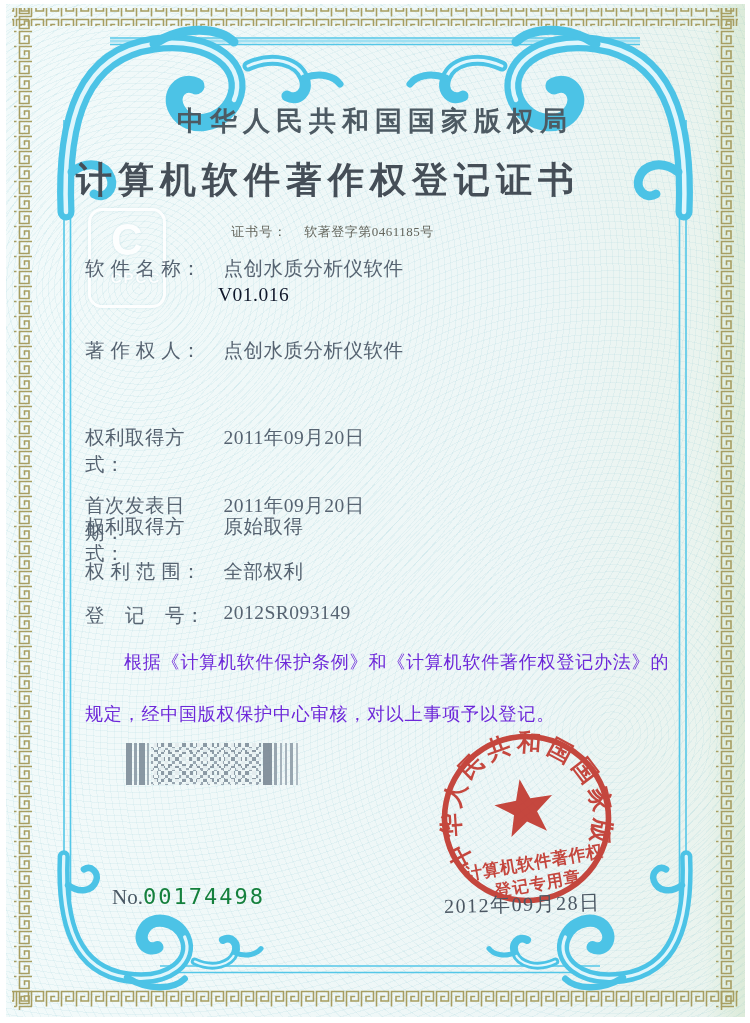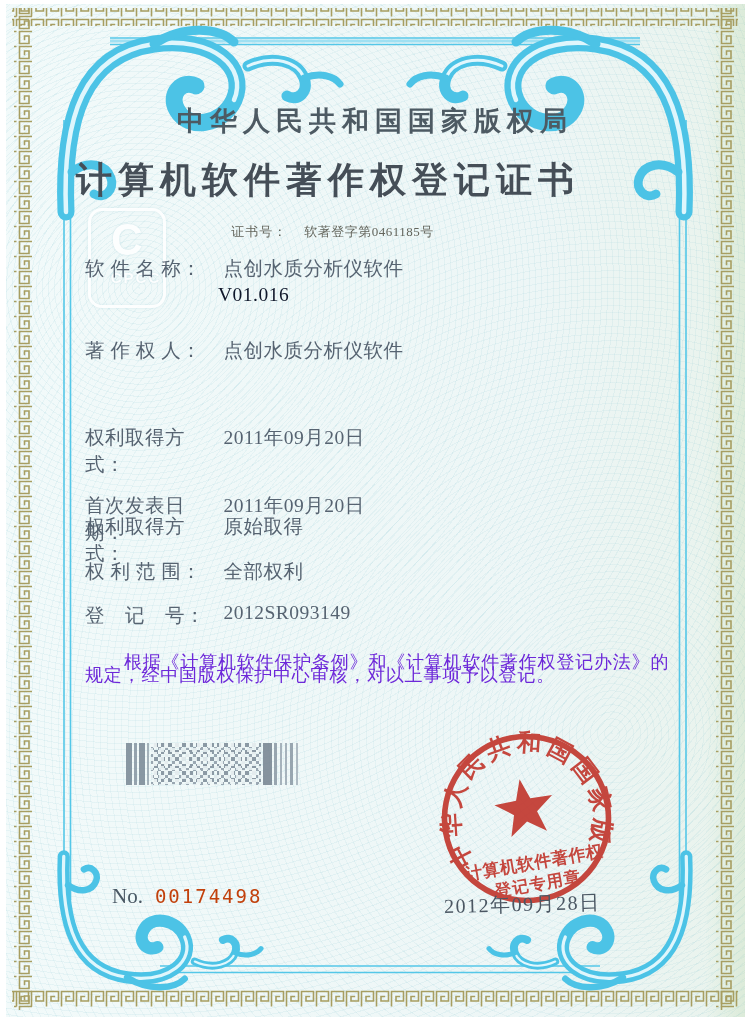--- a/index.html
+++ b/index.html
@@ -51,22 +51,22 @@
   }
   .watermark .wm-txt{
     font-size:15px;font-weight:700;letter-spacing:2px;display:block;line-height:18px;
     text-shadow:0 0 2px rgba(150,200,212,0.5);
     font-family:"Liberation Sans",sans-serif;
     margin-left:18px;
   }
   .barcode{position:absolute;left:126px;top:743px;opacity:0.85;}
   .serial{position:absolute;left:112px;top:884px;font-size:21px;color:#4a5864;}
   .serial .serial-num{
-    font-family:"DejaVu Sans Mono",monospace;font-size:19px;color:#c2410c;
-    letter-spacing:2px;margin-left:12px;
+    font-family:"DejaVu Sans Mono",monospace;font-size:22px;color:#15803d;
+    letter-spacing:2px;
   }
   .seal{position:absolute;left:424px;top:716px;transform:rotate(-10deg);opacity:0.93;}
   .issue-date{
     position:absolute;left:444px;top:891px;font-size:20px;color:#4b5763;
     letter-spacing:1.5px;transform:rotate(-1.5deg);
   }
 </style>
 </head>
 <body>
 
@@ -161,21 +161,21 @@
     <span class="label">权 利 范 围：</span>
     <span class="value">全部权利</span>
   </div>
 
   <div class="field" style="top:602px">
     <span class="label">登　记　号：</span>
     <span class="value">2012SR093149</span>
   </div>
 
   <div class="statement" style="left:124px;top:650px">根据《计算机软件保护条例》和《计算机软件著作权登记办法》的</div>
-  <div class="statement" style="left:85px;top:663px">规定，经中国版权保护中心审核，对以上事项予以登记。</div>
+  <div class="statement" style="left:85px;top:702px">规定，经中国版权保护中心审核，对以上事项予以登记。</div>
 
   <svg class="barcode" width="190" height="42" viewBox="0 0 190 42">
     <defs>
       <pattern id="bcNoise" width="7" height="7" patternUnits="userSpaceOnUse">
         <rect width="4" height="4" fill="#7b8a97"></rect>
         <rect x="4" y="4" width="3" height="3" fill="#8c9aa6"></rect>
       </pattern>
       <pattern id="bcNoise2" width="11" height="9" patternUnits="userSpaceOnUse">
         <rect x="5" width="4" height="5" fill="#eef5f6"></rect>
         <rect y="5" width="5" height="4" fill="#e6eff1"></rect>

